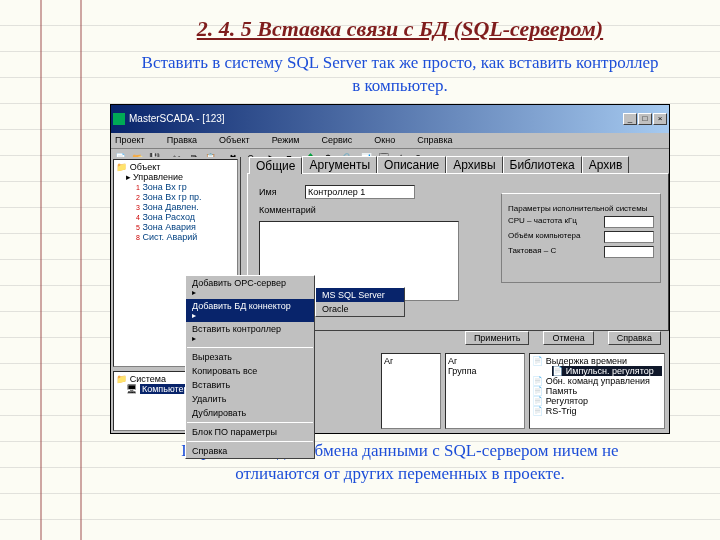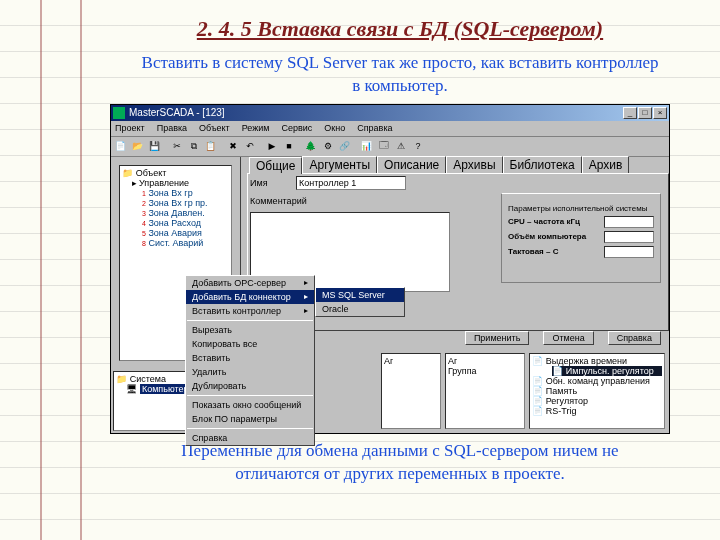--- a/index.html
+++ b/index.html
@@ -43,38 +43,38 @@
   .app {
     margin: 6px 0 0 0;
     width: 560px; height: 330px;
     border: 1px solid #000;
     background: #c0c0c0;
     font-family: "MS Sans Serif", Tahoma, Arial, sans-serif;
     font-size: 9px; color: #000;
     position: relative;
   }
   .titlebar {
-    height: 16px;
+    height: 28px;
     background: linear-gradient(to right, #08246b, #a6caf0);
     color: #fff; display: flex; align-items: center;
     padding: 0 2px; font-size: 10px;
   }
   .titlebar .appicon {
     width: 12px; height: 12px; background: #0a5; margin-right: 4px;
     display: inline-block;
   }
   .titlebar .spacer { flex: 1; }
   .winbtn {
     width: 14px; height: 12px; background: #c0c0c0;
     border: 1px solid #fff; border-right-color: #404040; border-bottom-color: #404040;
     margin-left: 1px; font-size: 8px; line-height: 10px; text-align: center; color: #000;
   }
   .menubar {
     height: 16px; background: #c0c0c0; display: flex; align-items: center;
-    padding: 0 4px; gap: 12px; font-size: 9px;
+    padding: 0 4px; gap: 22px; font-size: 9px;
     border-bottom: 1px solid #808080;
   }
   .menubar span { cursor: default; }
   .toolbar {
     height: 20px; background: #c0c0c0; display: flex; align-items: center;
     padding: 0 2px; gap: 1px;
     border-bottom: 1px solid #808080;
   }
   .tbtn {
     width: 16px; height: 16px;
@@ -86,21 +86,21 @@
 
   .workspace {
     position: absolute; top: 52px; left: 0; right: 0; bottom: 0;
     display: flex; background: #808080;
   }
   .leftcol {
     width: 130px; background: #c0c0c0; display: flex; flex-direction: column;
     border-right: 1px solid #404040;
   }
   .treepane {
-    flex: 1; background: #fff; margin: 8px; border: 1px inset #808080;
+    flex: 1; background: #fff; margin: 2px; border: 1px inset #808080;
     overflow: hidden; font-size: 9px; padding: 2px;
   }
   .treepane .root { color: #000; }
   .treepane .node { padding-left: 10px; white-space: nowrap; }
   .treepane .node2 { padding-left: 20px; white-space: nowrap; color: #004080; }
   .num { color: #c00; font-size: 7px; }
   .treepane2 {
     height: 60px; background: #fff; margin: 2px; border: 1px inset #808080;
     overflow: hidden; font-size: 9px; padding: 2px; position: relative;
   }
@@ -109,53 +109,53 @@
   .rightarea { flex: 1; background: #c0c0c0; position: relative; padding-left: 6px;}
   .tabs { height: 16px; display: flex; align-items: flex-end; gap: 0; font-size: 12px; padding-left: 2px; }
   .tab {
     background: #c0c0c0; border: 1px solid #fff; border-bottom: none;
     border-right-color: #404040; padding: 1px 6px;
   }
   .tab.active { background: #c0c0c0; position: relative; top: 1px; }
   .tabbody {
     background: #c0c0c0; border: 1px solid #fff;
     border-right-color: #404040; border-bottom-color: #404040;
-    height: 158px; padding: 2px; font-size: 9px;
+    height: 158px; padding: 11px; font-size: 9px;
   }
   .formrow { display: flex; align-items: center; gap: 6px; margin-bottom: 6px; }
   .formrow label { width: 40px; }
   .formrow input {
     border: 1px inset #808080; background: #fff; height: 14px; font-size: 9px;
     padding: 0 2px; width: 110px;
   }
   .bigwhite {
     width: 200px; height: 80px; background: #fff; border: 1px inset #808080;
     margin-top: 2px;
   }
   .group {
     position: absolute; right: 8px; top: 36px;
     width: 160px; height: 90px; border: 1px solid #808080;
     border-top-color: #fff; padding: 10px 6px 4px; font-size: 8px;
   }
-  .grow { display: flex; justify-content: space-between; margin: 3px 0; align-items: center; font-weight: bold;}
+  .grow { display: flex; justify-content: space-between; margin: 3px 0; align-items: flex-start;}
   .grow .gfield { width: 50px; height: 12px; border: 1px inset #808080; background: #fff; }
   .bbar { position: absolute; right: 8px; bottom: 88px; display: flex; gap: 14px; }
   .btn {
     background: #c0c0c0; border: 1px solid #fff; border-right-color: #404040;
     border-bottom-color: #404040; font-size: 9px; padding: 1px 8px;
   }
 
   
   .ctxmenu {
     position: absolute; left: 74px; top: 170px; z-index: 5;
     width: 130px; background: #c0c0c0;
     border: 1px solid #fff; border-right-color: #404040; border-bottom-color: #404040;
     font-size: 9px;
   }
-  .ctxmenu .mi { padding: 2px 6px; display: flex; justify-content: space-between; }
+  .ctxmenu .mi { padding: 2px 6px; display: flex; justify-content: space-between; flex-direction: column; }
   .ctxmenu .mi.hl { background: #08246b; color: #fff; }
   .ctxmenu .msep { height: 1px; background: #808080; margin: 2px 1px; border-bottom: 1px solid #fff; }
   .submenu {
     position: absolute; left: 204px; top: 182px; z-index: 6;
     width: 90px; background: #c0c0c0;
     border: 1px solid #fff; border-right-color: #404040; border-bottom-color: #404040;
     font-size: 9px;
   }
   .submenu .mi { padding: 2px 6px; }
   .submenu .mi.hl { background: #08246b; color: #fff; }
@@ -334,23 +334,20 @@
           <span>Вставить</span>
         </div>
       <div class="mi">
           <span>Удалить</span>
         </div>
       <div class="mi">
           <span>Дублировать</span>
         </div>
       <div class="msep"></div>
       <div class="mi">
-          <span>Показать окно сообщений</span>
-        </div>
-      <div class="mi">
           <span>Блок ПО параметры</span>
         </div>
       <div class="msep"></div>
       <div class="mi">
           <span>Справка</span>
         </div>
     </div>
     <div class="submenu">
       <div class="mi hl">MS SQL Server</div>
       <div class="mi">Oracle</div>

